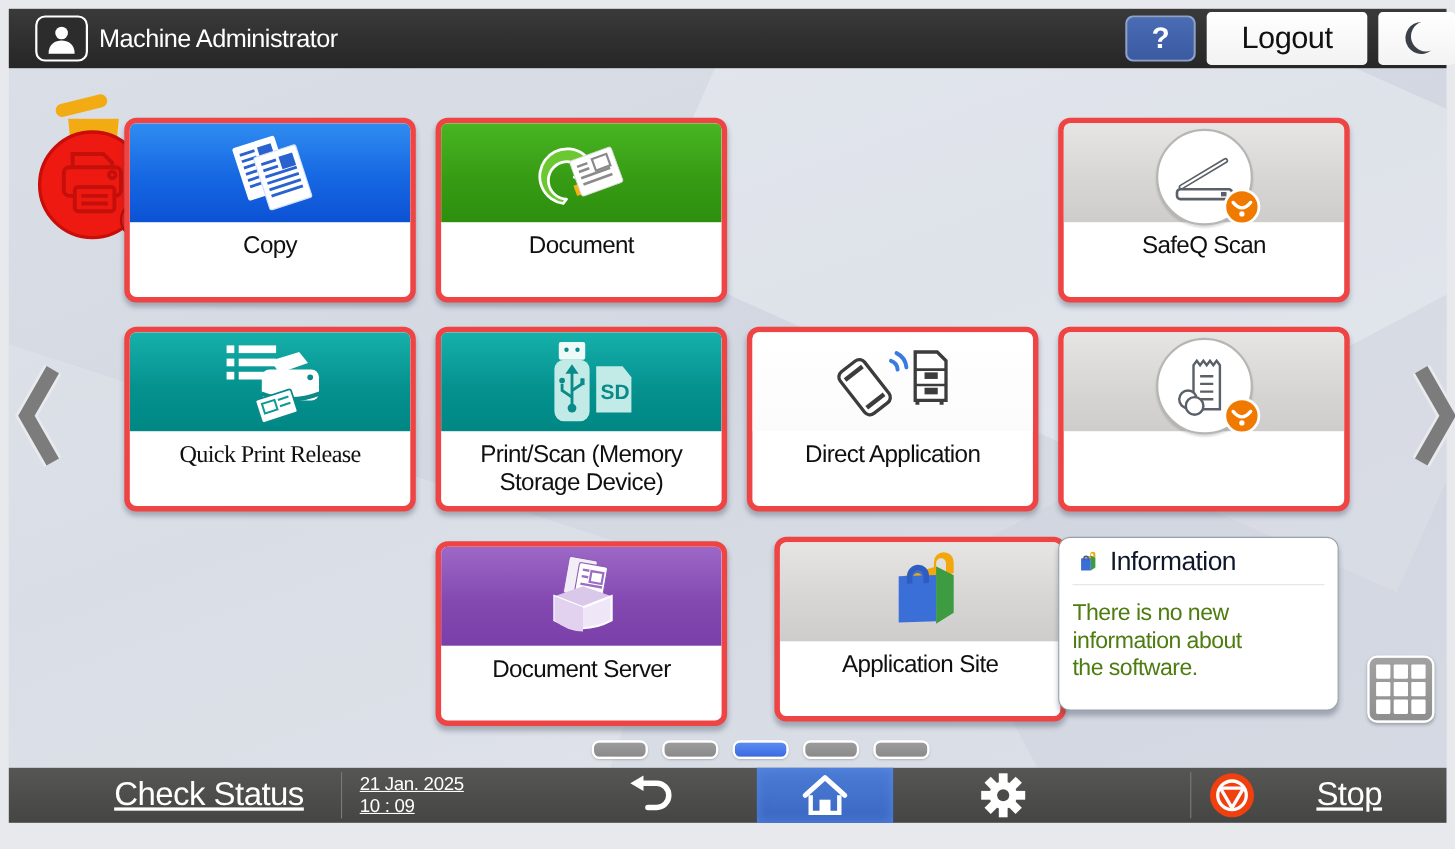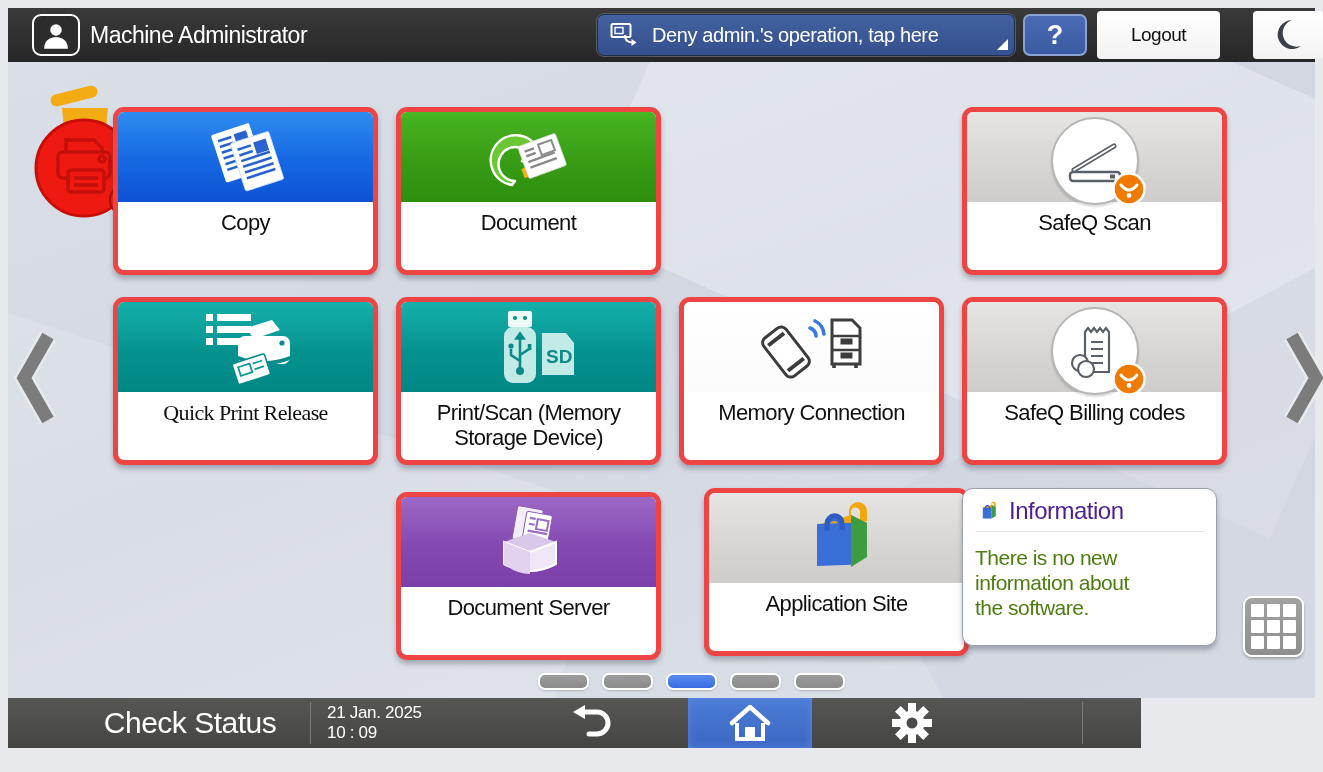--- a/index.html
+++ b/index.html
@@ -43,23 +43,23 @@
     position:absolute;right:6px;bottom:5px;width:0;height:0;
     border-left:11px solid transparent;border-bottom:11px solid #fff;
   }
   .help-btn{
     position:absolute;left:1015px;top:6px;width:64px;height:42px;
     background:linear-gradient(#4a6cb4,#3a5aa2);
     border:2px solid #8aa2d2;border-radius:7px;box-sizing:border-box;
     color:#fff;font-size:27px;font-weight:bold;text-align:center;line-height:38px;
   }
   .logout-btn{
-    position:absolute;left:1089px;top:3px;width:123px;height:48px;
+    position:absolute;left:1089px;top:3px;width:146px;height:48px;
     background:linear-gradient(#ffffff,#f2f2f2);border-radius:4px;
-    color:#111;font-size:19px;text-align:center;line-height:48px;letter-spacing:-0.5px;
+    color:#111;font-size:28px;text-align:center;line-height:48px;letter-spacing:-0.5px;
   }
   .moon-btn{
     position:absolute;left:1245px;top:3px;width:70px;height:48px;
     background:linear-gradient(#ffffff,#f3f3f3);border-radius:4px;
     display:flex;align-items:center;justify-content:center;
   }
 
   
   .tile{
     position:absolute;width:255px;height:158px;border-radius:11px;
@@ -88,21 +88,21 @@
   }
   .sq-badge{position:absolute;right:-10px;bottom:-8px;}
 
   
   .info-card{
     position:absolute;left:962px;top:488px;width:255px;height:158px;border-radius:11px;
     background:#fff;border:1px solid #9aa0a8;box-shadow:0 4px 5px rgba(60,70,90,0.35);
     box-sizing:border-box;padding:8px 12px;
   }
   .info-title-row{display:flex;align-items:center;gap:8px;border-bottom:1px solid #e4e4e4;padding-bottom:6px;}
-  .info-title{font-size:24px;color:#4c1d95;letter-spacing:-0.5px;}
+  .info-title{font-size:24px;color:#0f172a;letter-spacing:-0.5px;}
   .info-body{margin-top:14px;font-size:21px;line-height:1.18;color:#4d7c0f;letter-spacing:-0.5px;width:180px;}
 
   
   .pager{position:absolute;left:538px;top:673px;display:flex;gap:13px;}
   .dot{
     width:47px;height:13px;border-radius:7px;background:linear-gradient(#9c9c9c,#8a8a8a);
     border:2px solid #fff;box-shadow:0 1px 2px rgba(0,0,0,0.2);
   }
   .dot.active{background:linear-gradient(#5b8cf2,#3a6ae0);}
   .grid-btn{
@@ -112,23 +112,23 @@
     display:flex;align-items:center;justify-content:center;
   }
   .grid-ico{display:grid;grid-template-columns:repeat(3,13px);grid-template-rows:repeat(3,13px);gap:3px;}
   .grid-ico span{background:#fff;border-radius:1px;}
   .chev{position:absolute;top:328px;}
   .chev-left{left:12px;}
   .chev-right{left:1282px;}
 
   
   .bottombar{
-    position:absolute;left:8px;top:698px;width:1133px;height:50px;
+    position:absolute;left:8px;top:698px;width:1307px;height:50px;
     background:linear-gradient(#565654,#454543);
-    display:flex;align-items:center;color:#fff;
+    display:flex;align-items:center;color:#fff;text-decoration:underline;
   }
   .check-status{font-size:30px;letter-spacing:-0.5px;margin-left:62px;width:240px;text-align:center;}
   .vdiv{width:1px;height:42px;background:#7a7a78;}
   .datetime{margin:0 16px;line-height:1.15;}
   .datetime .d{font-size:17px;letter-spacing:-0.3px;}
   .datetime .t{font-size:17px;letter-spacing:-0.3px;}
   .nav-slot{display:flex;align-items:center;justify-content:center;height:50px;}
   .back-slot{width:190px;margin-left:60px;}
   .home-slot{
     width:124px;background:linear-gradient(#4c7cd6,#3a67c2);
@@ -154,30 +154,20 @@
   <div class="user-chip">
     <div class="user-frame">
       <svg width="30" height="28" viewBox="0 0 24 22">
         <circle cx="12" cy="7" r="4.6" fill="#fff"></circle>
         <path d="M2.5 22 c0 -7 5 -9.5 9.5 -9.5 s9.5 2.5 9.5 9.5 z" fill="#fff"></path>
       </svg>
     </div>
     <span class="user-name">Machine Administrator</span>
   </div>
 
-  <div class="sys-banner">
-    <svg width="30" height="26" viewBox="0 0 30 26">
-      <rect x="1.5" y="2" width="19" height="13" rx="1.5" fill="none" stroke="#fff" stroke-width="2"></rect>
-      <rect x="5" y="5.5" width="8" height="6" fill="none" stroke="#fff" stroke-width="1.4"></rect>
-      <path d="M15 13 c0 6 3 7.5 9 7.5" fill="none" stroke="#fff" stroke-width="2"></path>
-      <path d="M21.5 17 l5 3.5 l-5 3.5 z" fill="#fff"></path>
-    </svg>
-    <span class="sys-banner-text">Deny admin.'s operation, tap here</span>
-    <span class="banner-corner"></span>
-  </div>
 
   <div class="help-btn">?</div>
   <div class="logout-btn">Logout</div>
   <div class="moon-btn">
     <svg width="34" height="36" viewBox="0 0 34 36">
       <path d="M21 3 a14.5 14.5 0 1 0 9 26 a12.5 12.5 0 0 1 -9 -26 z" fill="#3b4048"></path>
     </svg>
   </div>
 </div>
 
@@ -320,42 +310,41 @@
       <g stroke="#3c3c3c" stroke-width="3" fill="#fff">
         <path d="M80 14 h20 l8 8 v36 h-28 z"></path>
         <path d="M80 30 h28" stroke-width="2.4"></path>
         <path d="M80 44 h28" stroke-width="2.4"></path>
         <rect x="90" y="34" width="9" height="3" fill="#3c3c3c"></rect>
         <rect x="90" y="48" width="9" height="3" fill="#3c3c3c"></rect>
         <path d="M82 58 v4 M104 58 v4" stroke-width="3.6"></path>
       </g>
     </svg>
   </div>
-  <div class="tile-label">Memory Connection</div>
+  <div class="tile-label">Direct Application</div>
 </div>
 
 <div class="tile" style="left:962px;top:297px;">
   <div class="tile-head head-gray">
     <div class="sq-circle">
       <svg width="56" height="58" viewBox="0 0 56 58">
         <path d="M18 10 l3 -4 l3 4 l3 -4 l3 4 l3 -4 l3 4 l3 -4 l3 4 v40 h-24 z" fill="#fff" stroke="#5a6068" stroke-width="2.2"></path>
         <path d="M24 20 h12 M24 27 h12 M24 34 h12 M24 41 h12" stroke="#5a6068" stroke-width="2.2"></path>
         <circle cx="13" cy="41" r="8" fill="#fff" stroke="#5a6068" stroke-width="2.2"></circle>
         <circle cx="19" cy="47" r="8" fill="#fff" stroke="#5a6068" stroke-width="2.2"></circle>
       </svg>
       <span class="sq-badge">
         <svg width="36" height="36" viewBox="0 0 36 36">
           <circle cx="18" cy="18" r="15.5" fill="#f07a00" stroke="#fff" stroke-width="2.5"></circle>
           <path d="M10 14 q8 10 16 0" fill="none" stroke="#fff" stroke-width="3" stroke-linecap="round"></path>
           <circle cx="18" cy="24.5" r="2.4" fill="#fff"></circle>
         </svg>
       </span>
     </div>
   </div>
-  <div class="tile-label">SafeQ Billing codes</div>
 </div>
 
 <div class="tile" style="left:396px;top:492px;">
   <div class="tile-head head-purple">
     <svg width="110" height="84" viewBox="0 0 110 84">
       <g transform="rotate(10 55 40)">
         <rect x="38" y="8" width="26" height="34" rx="2" fill="#f3edf8" stroke="#8a5cb4" stroke-width="1"></rect>
         <rect x="48" y="12" width="26" height="34" rx="2" fill="#fff" stroke="#8a5cb4" stroke-width="1"></rect>
         <rect x="60" y="18" width="11" height="10" fill="none" stroke="#9b6ec4" stroke-width="2"></rect>
         <path d="M52 18 h6 M52 24 h6 M52 31 h20 M52 37 h20" stroke="#9b6ec4" stroke-width="2.2"></path>
@@ -470,13 +459,21 @@
           </g>
           <circle cx="0" cy="0" r="12.5"></circle>
           <circle cx="0" cy="0" r="5.5" fill="#4a4a48"></circle>
         </g>
       </g>
     </svg>
   </div>
 
   <div class="vdiv" style="margin-left:70px;"></div>
 
+  <div class="stop-chip">
+    <svg width="42" height="42" viewBox="0 0 42 42">
+      <circle cx="21" cy="21" r="20" fill="#f04010"></circle>
+      <circle cx="21" cy="21" r="13" fill="none" stroke="#fff" stroke-width="3"></circle>
+      <path d="M10.5 14.5 h21 L21 32.5 z" fill="none" stroke="#fff" stroke-width="3" stroke-linejoin="round"></path>
+    </svg>
+    <span class="stop-label">Stop</span>
+  </div>
 </div>
 
 </body></html>

